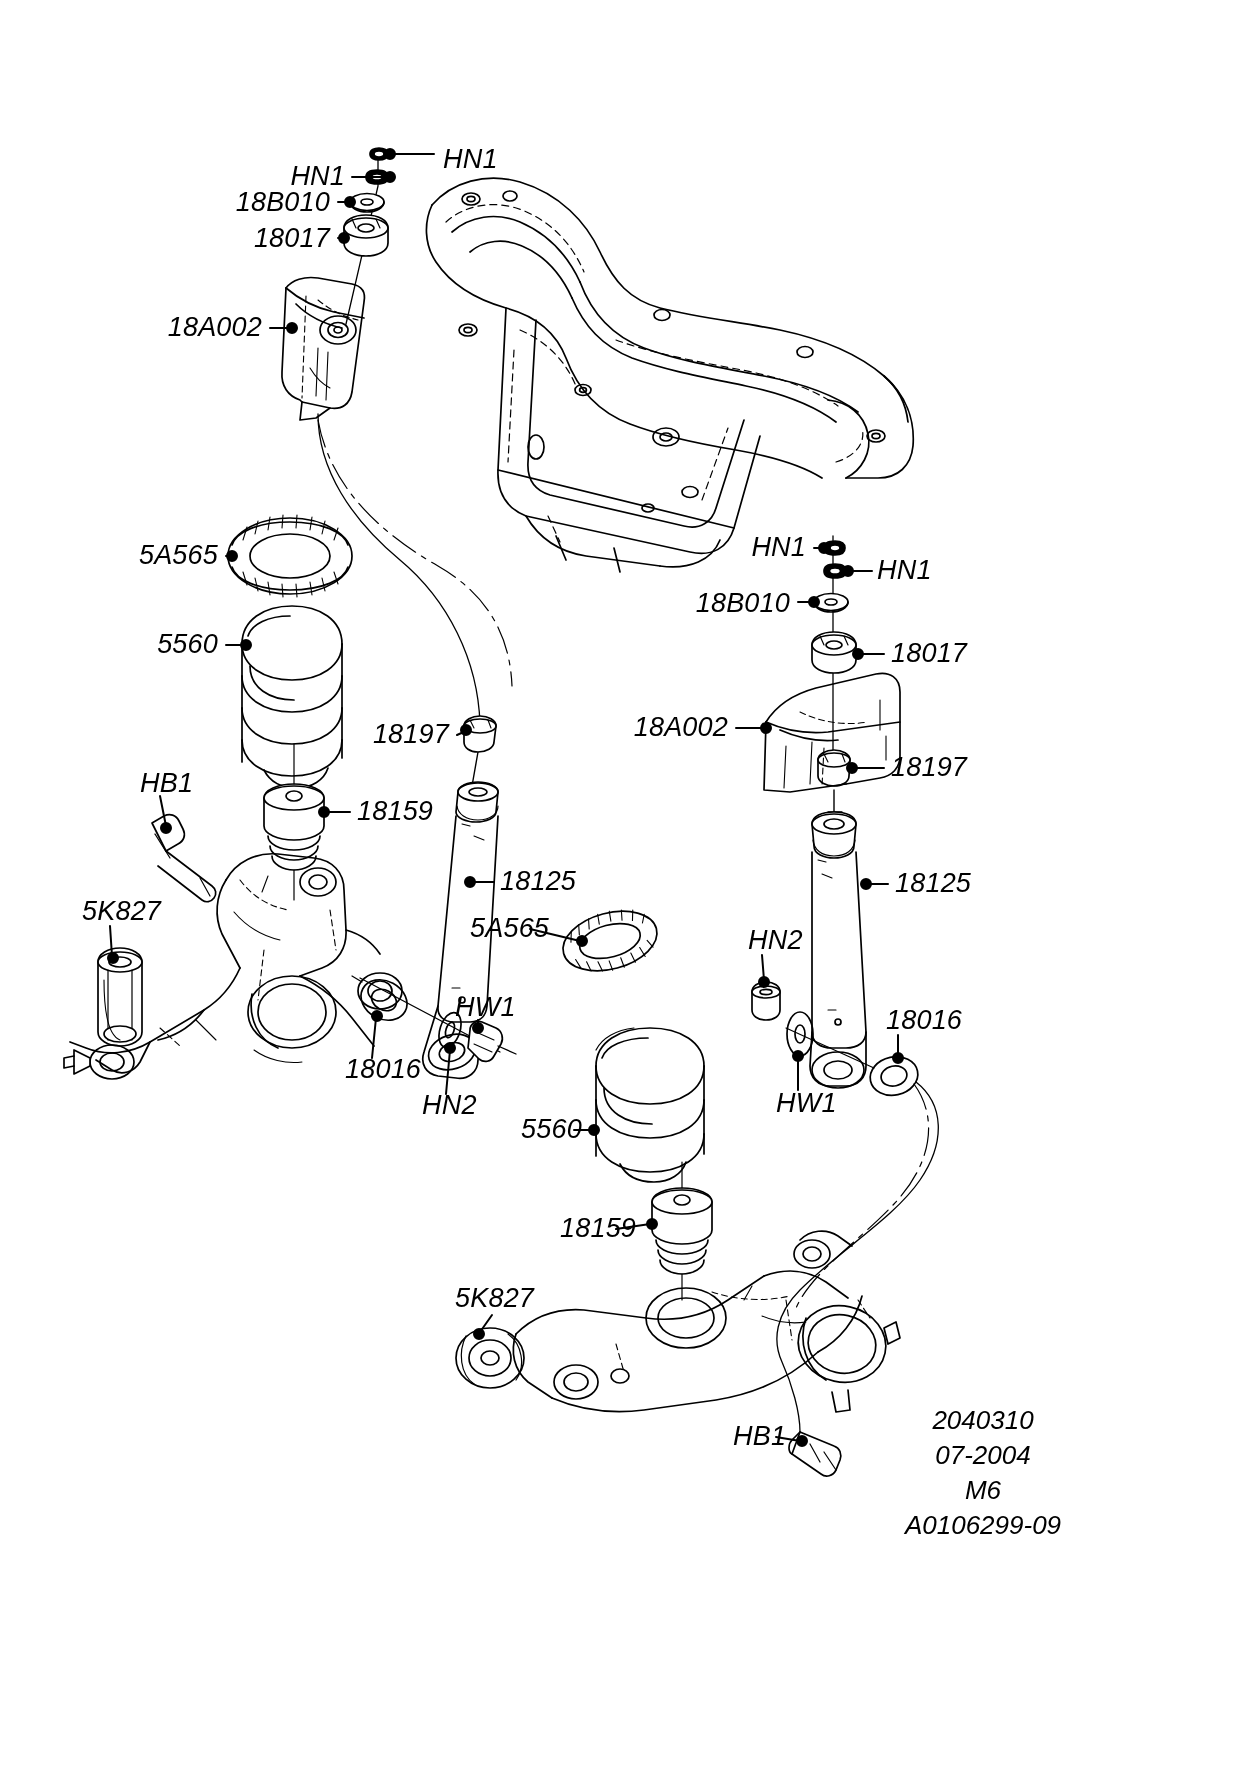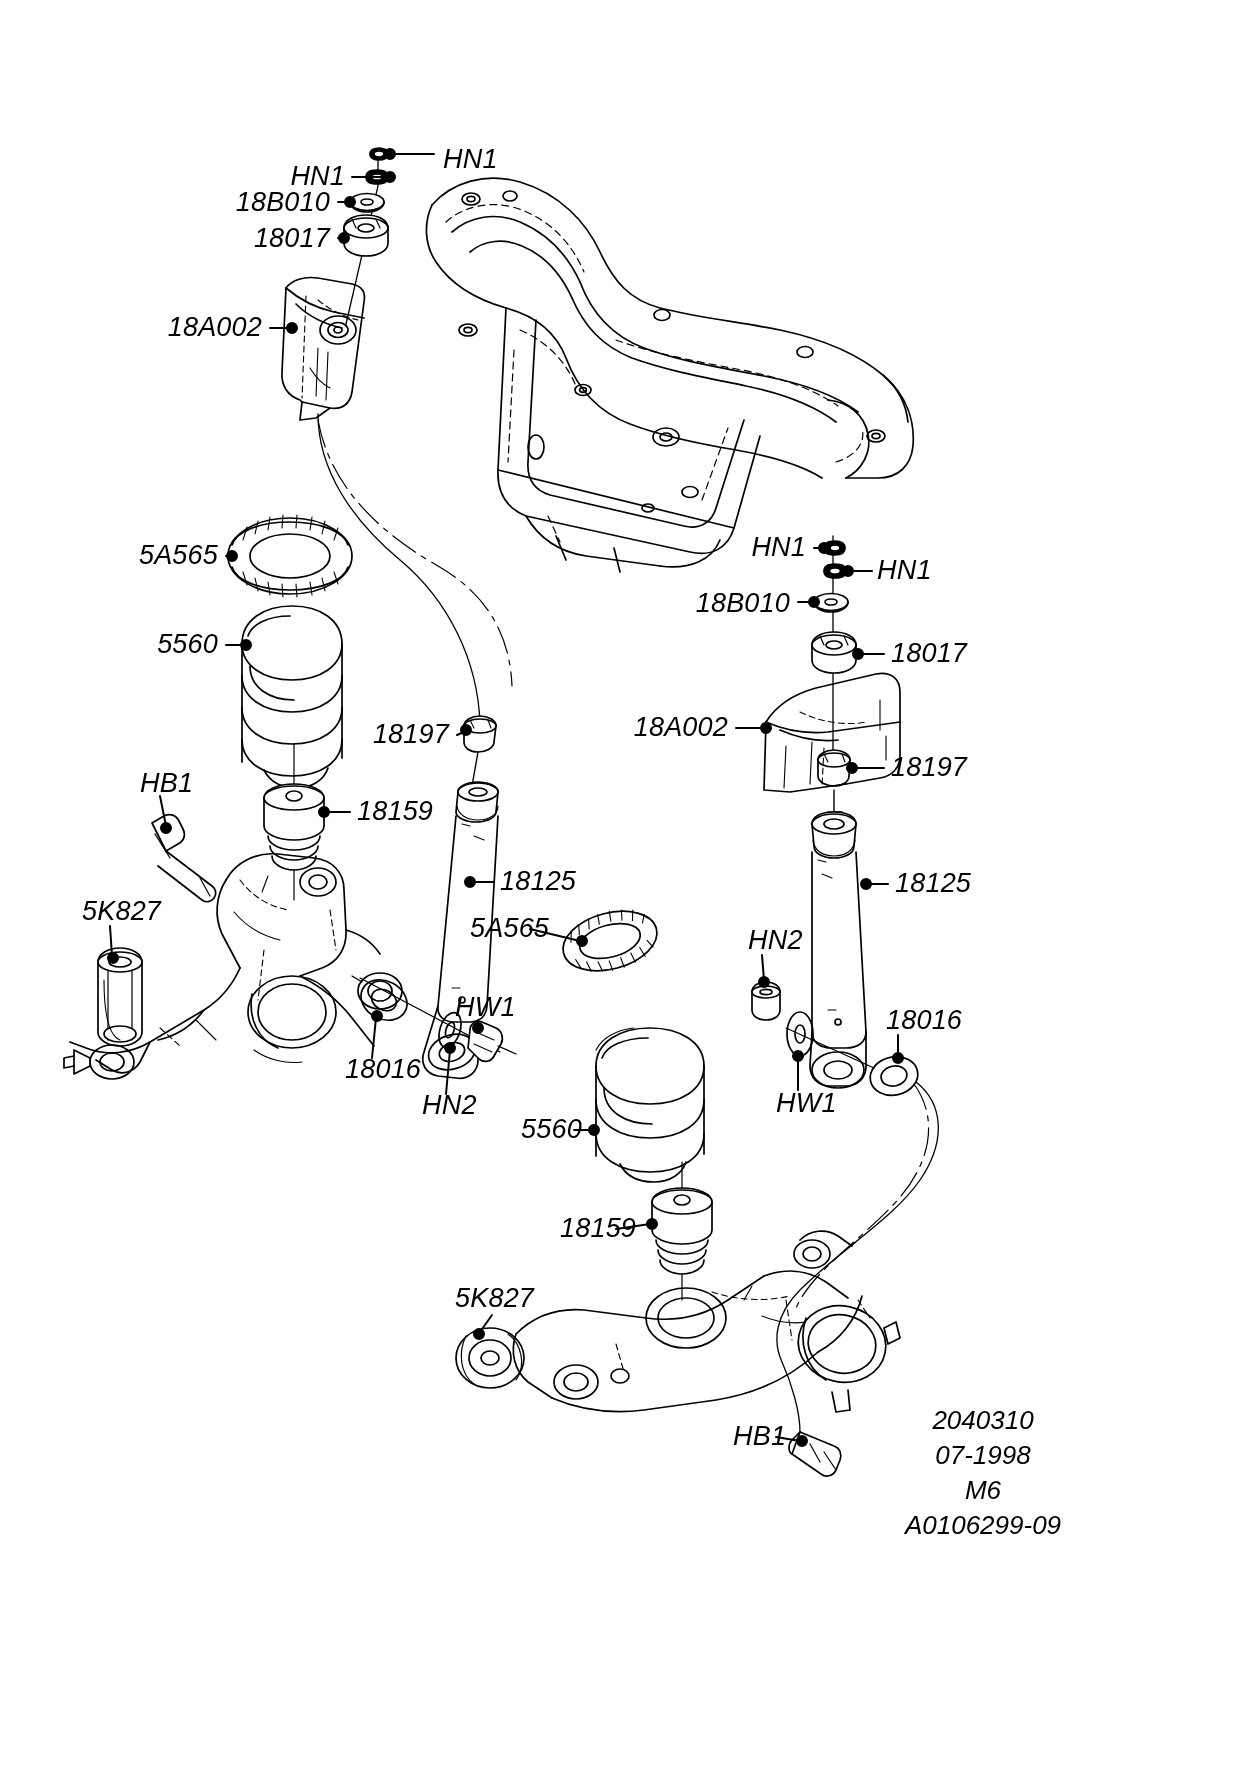--- a/index.html
+++ b/index.html
@@ -550,18 +550,18 @@
       <div class="lbl" style="left: 891px; top: 754px;">18197</div>
       <div class="lbl" style="left: 895px; top: 870px;">18125</div>
       <div class="lbl" style="left: 748px; top: 927px;">HN2</div>
       <div class="lbl" style="left: 886px; top: 1007px;">18016</div>
       <div class="lbl" style="left: 776px; top: 1090px;">HW1</div>
       <div class="lbl" style="left: 733px; top: 1423px;">HB1</div>
     </div>
 
 <div class="block" style="left:868px;top:1391px;width:230px;margin-top:12px;">
   <div>2040310</div>
-  <div>07-1998</div>
+  <div>07-2004</div>
   <div>M6</div>
   <div>A0106299-09</div>
 </div>
 
 </div>
 
 </body></html>

